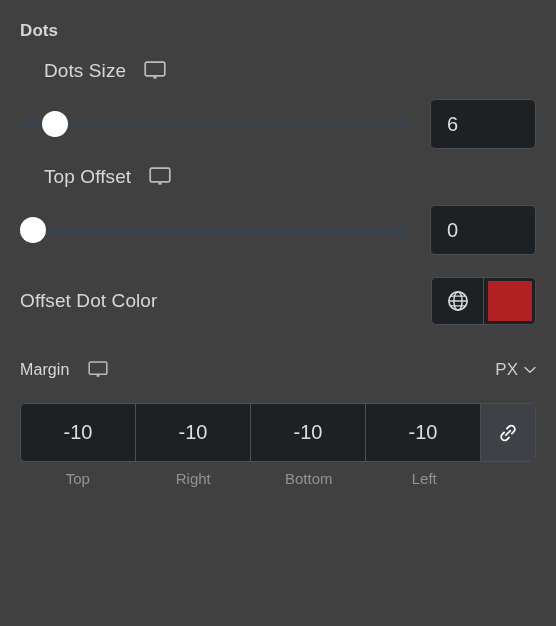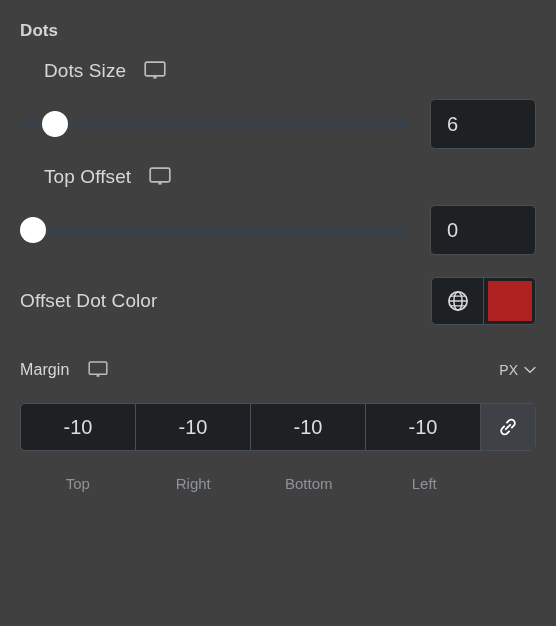--- a/index.html
+++ b/index.html
@@ -162,28 +162,28 @@
     display: flex;
     align-items: center;
   }
 
   .unit-select {
     margin-left: auto;
     display: flex;
     align-items: center;
     gap: 6px;
     color: #c9ccd0;
-    font-size: 14px;
+    font-size: 17px;
   }
   .chevron { display: block; color: #c9ccd0; }
 
   .dim-group {
     display: flex;
     align-items: stretch;
-    height: 48px;
+    height: 59px;
     border: 1px solid #4a4f55;
     border-radius: 5px;
     overflow: hidden;
     background: #1e2124;
     margin-top: 6px;
   }
 
   .dim-input {
     flex: 1 1 0;
     display: flex;
@@ -199,21 +199,21 @@
     background: #3e4247;
     display: flex;
     align-items: center;
     justify-content: center;
     color: #ffffff;
   }
   .link-btn svg { display: block; }
 
   .dim-labels {
     display: flex;
-    margin-top: 24px;
+    margin-top: 8px;
   }
 
   .dim-label {
     flex: 1 1 0;
     text-align: center;
     color: #8d9399;
     font-size: 15px;
   }
   .dim-label.spacer-lbl { flex: 0 0 54px; }
 </style>

